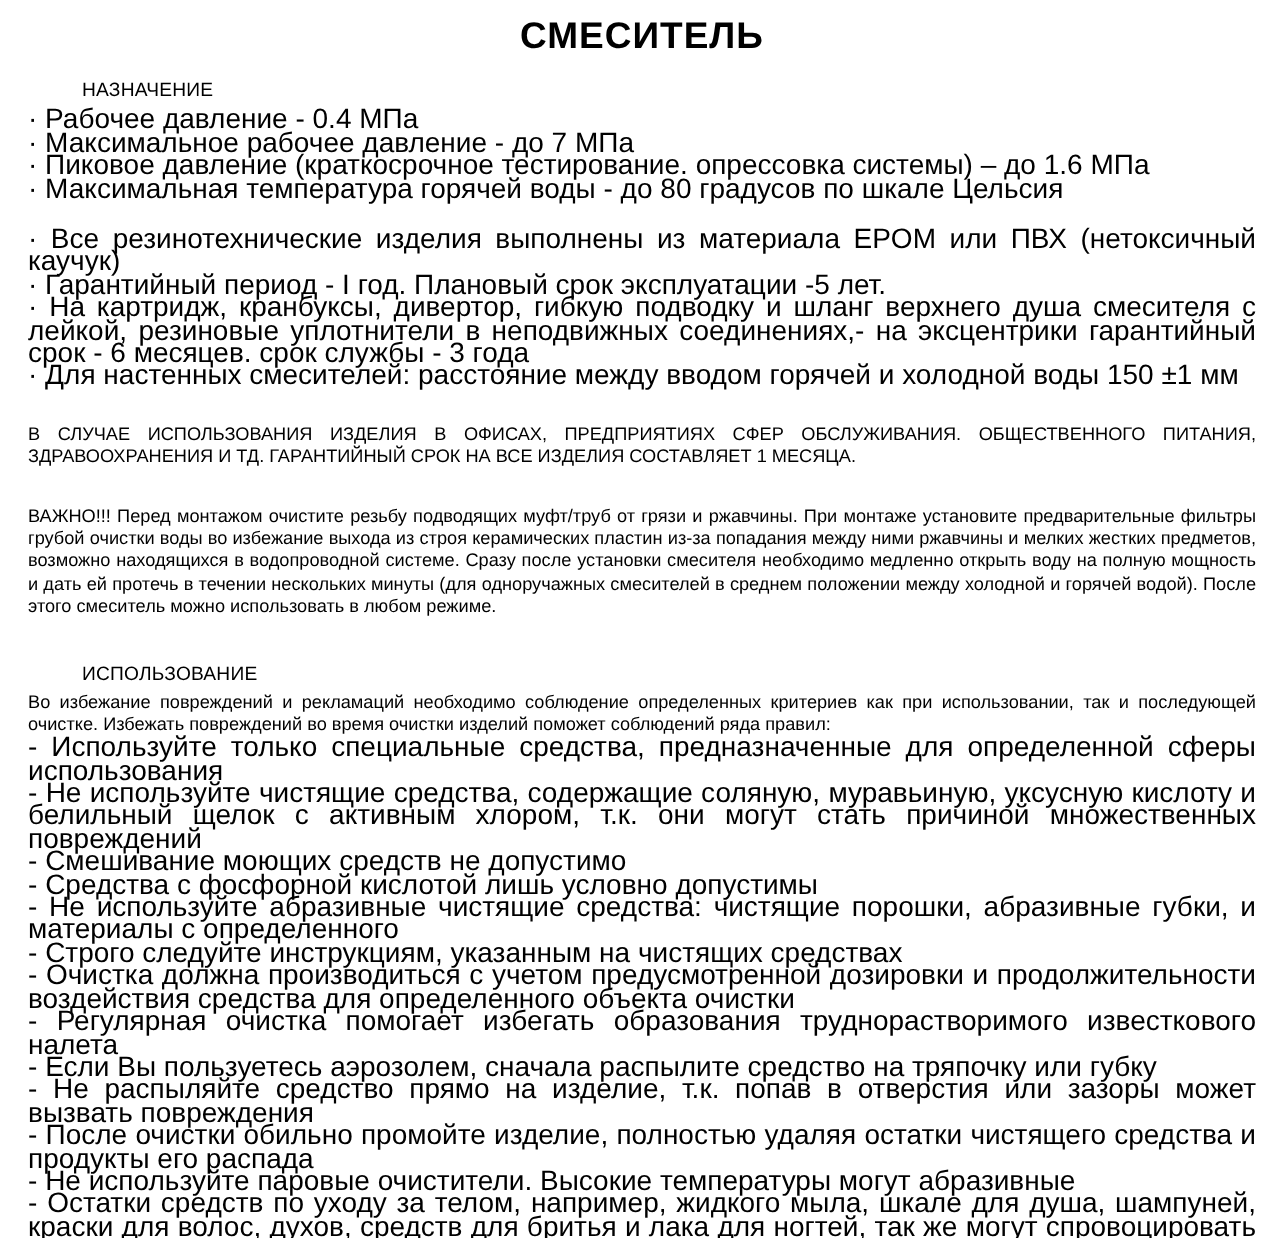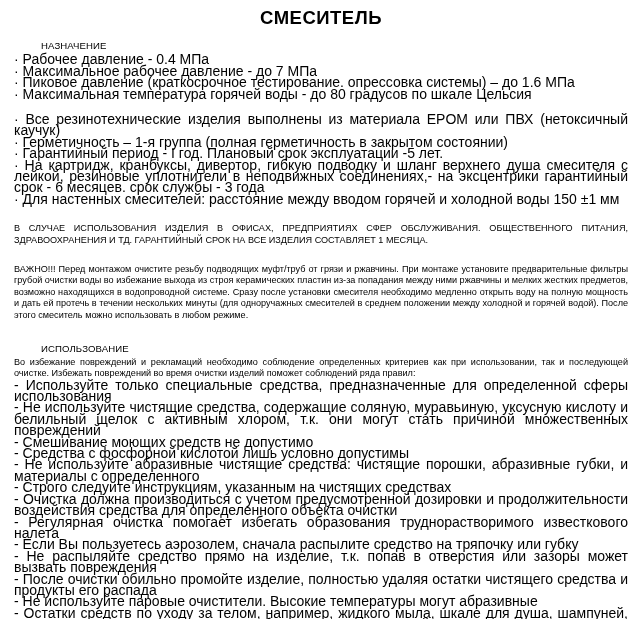--- a/index.html
+++ b/index.html
@@ -80,21 +80,20 @@
       <li>· Пиковое давление (краткосрочное тестирование. опрессовка системы) – до 1.6 МПа</li>
       <li>· Максимальная температура горячей воды - до 80 градусов по шкале Цельсия</li>
     </ul>
   </div>
 
   <div class="spacer-sm"></div>
 
   <div class="block">
     <ul class="list">
       <li>·  Все резинотехнические изделия выполнены из материала EPOM или ПВХ (нетоксичный каучук)</li>
-      <li>·  Герметичность – 1-я группа (полная герметичность в закрытом состоянии)</li>
       <li>·  Гарантийный период - I год. Плановый срок эксплуатации -5 лет.</li>
       <li>·  На картридж, кранбуксы, дивертор, гибкую подводку и шланг верхнего душа смесителя с лейкой, резиновые уплотнители в неподвижных соединениях,- на эксцентрики гарантийный срок - 6 месяцев. срок службы - 3 года</li>
       <li>·  Для настенных смесителей: расстояние между вводом горячей и холодной воды 150 ±1 мм</li>
     </ul>
   </div>
 
   <div class="spacer-md"></div>
 
   <p class="para">В СЛУЧАЕ ИСПОЛЬЗОВАНИЯ ИЗДЕЛИЯ В ОФИСАХ, ПРЕДПРИЯТИЯХ СФЕР ОБСЛУЖИВАНИЯ. ОБЩЕСТВЕННОГО ПИТАНИЯ, ЗДРАВООХРАНЕНИЯ И ТД. ГАРАНТИЙНЫЙ СРОК НА ВСЕ ИЗДЕЛИЯ СОСТАВЛЯЕТ 1 МЕСЯЦА.</p>
 

